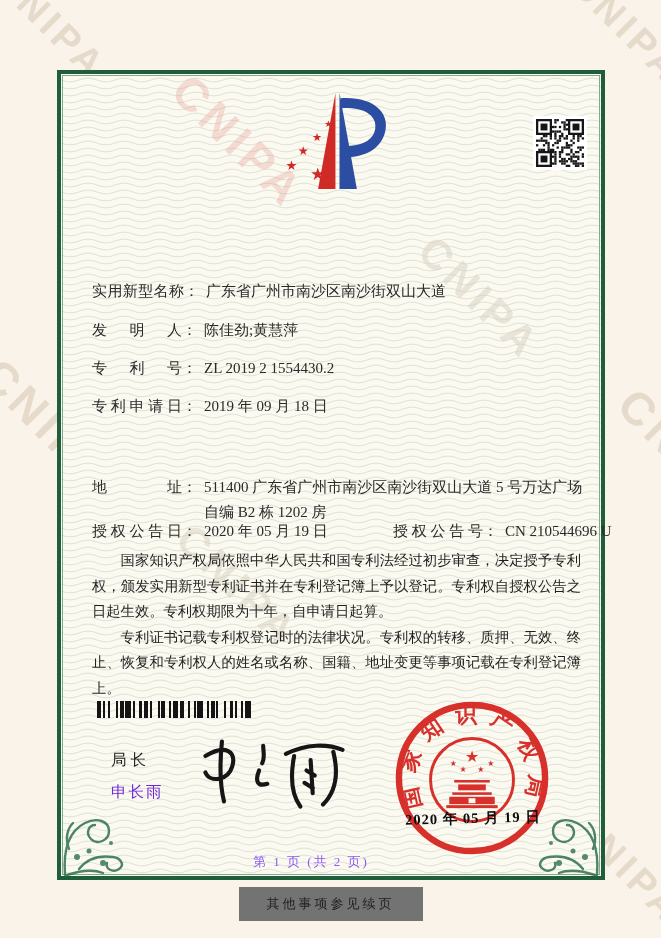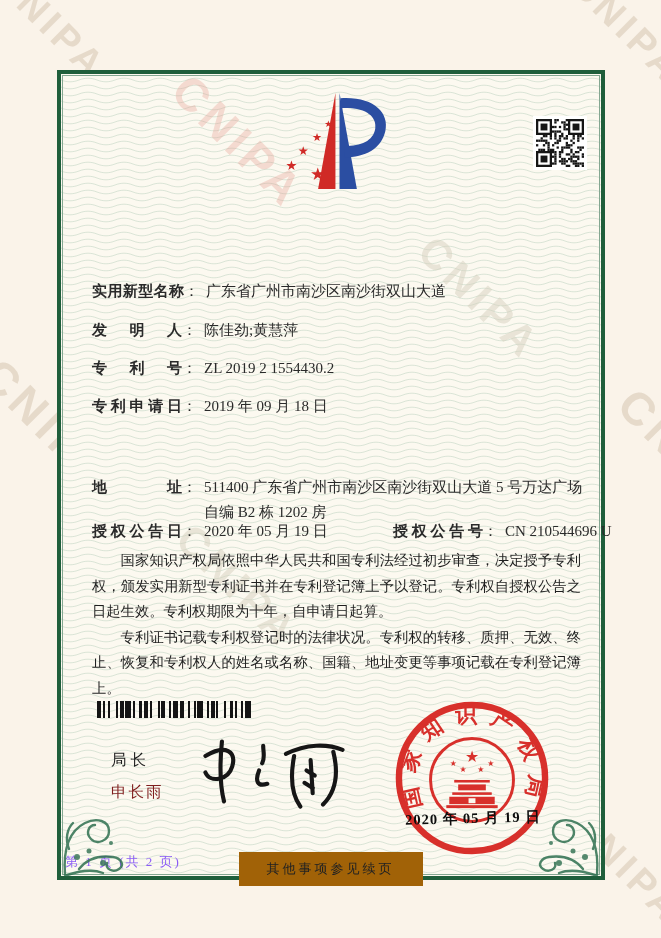--- a/index.html
+++ b/index.html
@@ -17,45 +17,45 @@
          border:4px solid #1f5e3b;background:#fcf9f0;}
   .frame::after{content:'';position:absolute;inset:1px;border:1px solid #84a791;pointer-events:none;}
   .guilloche{position:absolute;left:0;top:0;z-index:0;}
   .cert-no{position:absolute;left:31px;top:28px;font-size:14.5px;letter-spacing:2.5px;color:#333;z-index:2;}
   .logo{position:absolute;left:218px;top:16px;z-index:2;}
   .qr{position:absolute;left:472px;top:42px;background:#fff;padding:1px;z-index:2;}
   .title{position:absolute;left:0;right:0;top:122px;text-align:center;
          font-weight:700;font-size:30px;letter-spacing:7px;color:#141414;z-index:2;}
   
   .row{position:absolute;left:31px;font-size:15px;white-space:nowrap;z-index:2;color:#2a2a2a;}
-  .lbl{display:inline-block;width:90px;text-align:justify;text-align-last:justify;font-weight:bold;}
+  .lbl{display:inline-block;width:90px;text-align:justify;text-align-last:justify;}
   .colon{display:inline-block;margin-right:7px;}
   .addr2{display:block;margin-left:112px;margin-top:6px;}
   .pair2{position:absolute;left:288px;top:0;white-space:nowrap;margin-left:13px;}
   .paras{position:absolute;left:31px;top:474px;width:489px;z-index:2;
          font-size:14.3px;line-height:25.5px;text-align:justify;color:#1f1f1f;}
   .paras p{margin:0;text-indent:2em;}
   .barcode{position:absolute;left:36px;top:627px;width:162px;height:17px;overflow:hidden;z-index:2;font-size:0;}
   .director-title{position:absolute;left:50px;top:676px;font:15.5px "Liberation Sans",sans-serif;
          letter-spacing:4px;color:#1c1c1c;z-index:2;}
   .director-name{position:absolute;left:50px;top:708px;font:15.5px "Liberation Sans",sans-serif;
-         letter-spacing:2px;color:#7f1d1d;z-index:2;}
+         letter-spacing:2px;color:#6d28d9;z-index:2;}
   .signature{position:absolute;left:130px;top:656px;z-index:3;}
   .seal{position:absolute;left:332px;top:625px;width:158px;height:158px;z-index:4;}
   .seal svg{opacity:.93;mix-blend-mode:multiply;}
   .seal-date{position:absolute;left:6px;top:110px;width:148px;text-align:center;
          font:700 14.5px "Liberation Serif",serif;color:#0e0e0e;letter-spacing:1px;
          transform:rotate(-1.5deg);z-index:5;}
-  .pageinfo{position:absolute;left:4px;right:56px;top:779px;text-align:left;font-size:13px;
+  .pageinfo{position:absolute;left:16px;right:56px;top:779px;text-align:center;font-size:13px;
          letter-spacing:2px;color:#8b5cf6;z-index:2;}
   .flourish{position:absolute;bottom:-3px;z-index:3;}
   .flourish.fl-left{left:-3px;}
   .flourish.fl-right{right:-3px;transform:scaleX(-1);}
-  .continuation{position:absolute;left:50%;top:852px;transform:translateX(-50%);
-         background:#a16207;padding:8px 28px;font-size:13px;letter-spacing:3px;color:#222;z-index:2;}
+  .continuation{position:absolute;left:50%;top:887px;transform:translateX(-50%);
+         background:#737373;padding:8px 28px;font-size:13px;letter-spacing:3px;color:#222;z-index:2;}
 </style>
 </head>
 <body>
 
 <div class="page">
 
   <span class="wm" style="left:-20px;top:2px;">CNIPA</span>
   <span class="wm" style="left:556px;top:6px;">CNIPA</span>
   <span class="wm big" style="left:-34px;top:398px;">CNIPA</span>
   <span class="wm big" style="left:602px;top:428px;">CNIPA</span>

